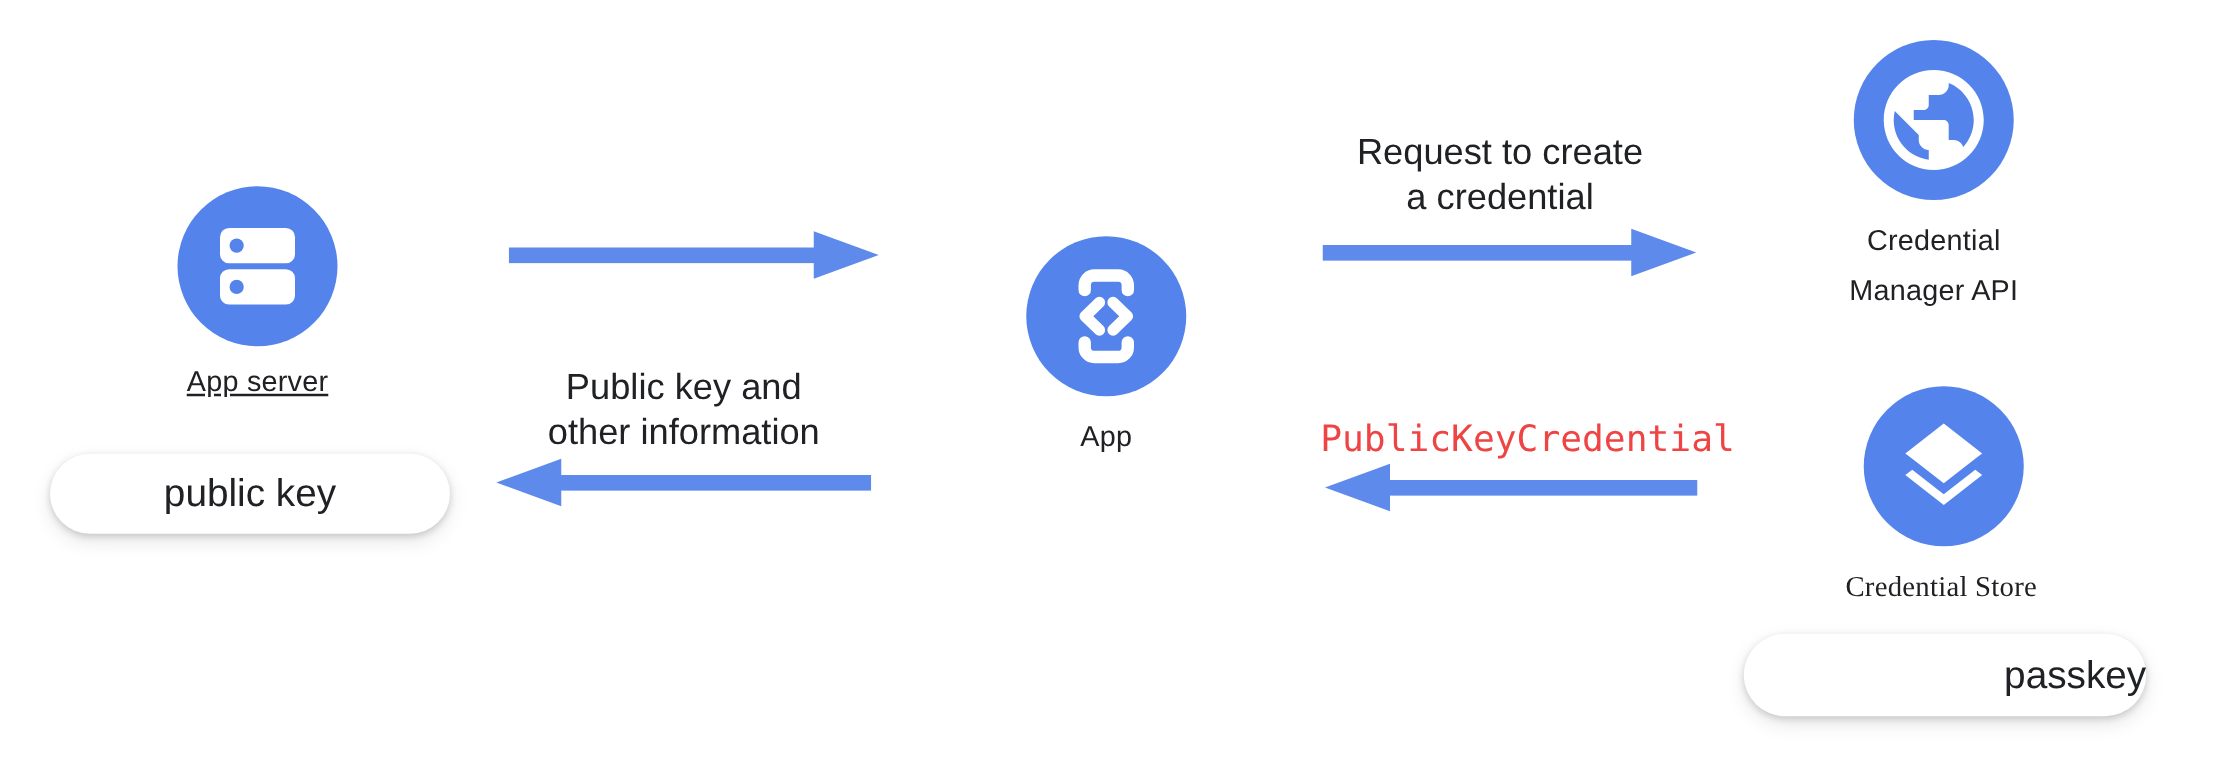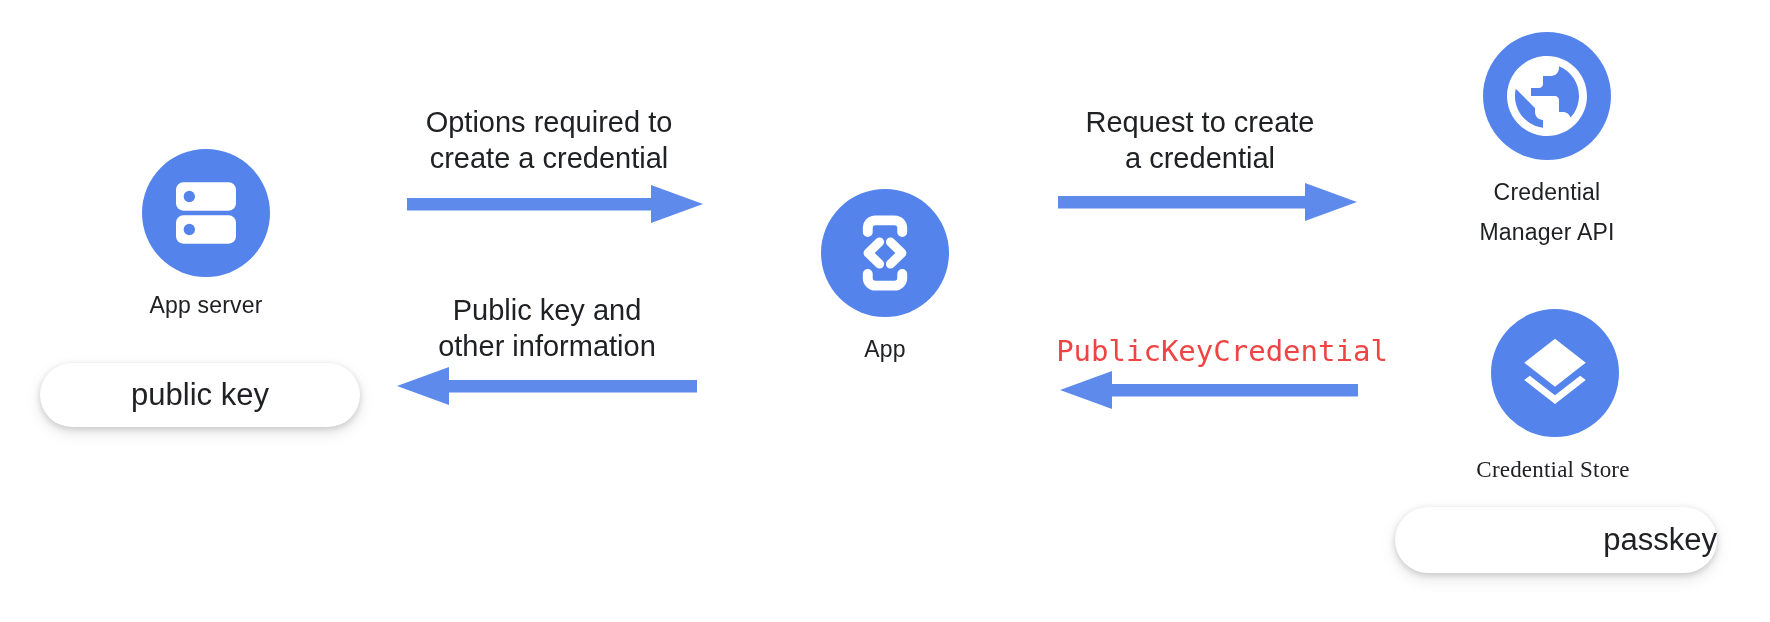--- a/index.html
+++ b/index.html
@@ -74,27 +74,25 @@
 <div class="canvas">
 
   <div class="circle" style="left:142px; top:149px; width:128px; height:128px;">
     <svg width="80" height="80" viewBox="0 0 24 24">
       <rect class="icon-fill" x="3" y="2.8" width="18" height="8.5" rx="2.2"></rect>
       <rect class="icon-fill" x="3" y="12.7" width="18" height="8.5" rx="2.2"></rect>
       <circle class="icon-hole" cx="7" cy="7.05" r="1.7"></circle>
       <circle class="icon-hole" cx="7" cy="16.95" r="1.7"></circle>
     </svg>
   </div>
-  <div class="node-label" style="left:56px; top:285px; width:300px;">App server</div>
+  <div class="node-label" style="left:56px; top:285px; width:300px;text-decoration:underline;">App server</div>
   <div class="pill" style="left:40px; top:363px; width:320px; height:64px;">
     <span>public key</span>
   </div>
 
-  <div class="arrow-label" style="left:399px; top:104px; width:300px;">Options required to
-create a credential</div>
   <svg class="arrow" style="left:407px; top:183px;" width="296" height="42" viewBox="0 0 296 42">
     <rect class="arrow-shape" x="0" y="15" width="250" height="12.5"></rect>
     <polygon class="arrow-shape" points="244,2 296,21 244,40"></polygon>
   </svg>
 
   <div class="arrow-label" style="left:397px; top:292px; width:300px;">Public key and
 other information</div>
   <svg class="arrow" style="left:397px; top:365px;" width="300" height="42" viewBox="0 0 300 42">
     <rect class="arrow-shape" x="50" y="15" width="250" height="12.5"></rect>
     <polygon class="arrow-shape" points="52,2 0,21 52,40"></polygon>

